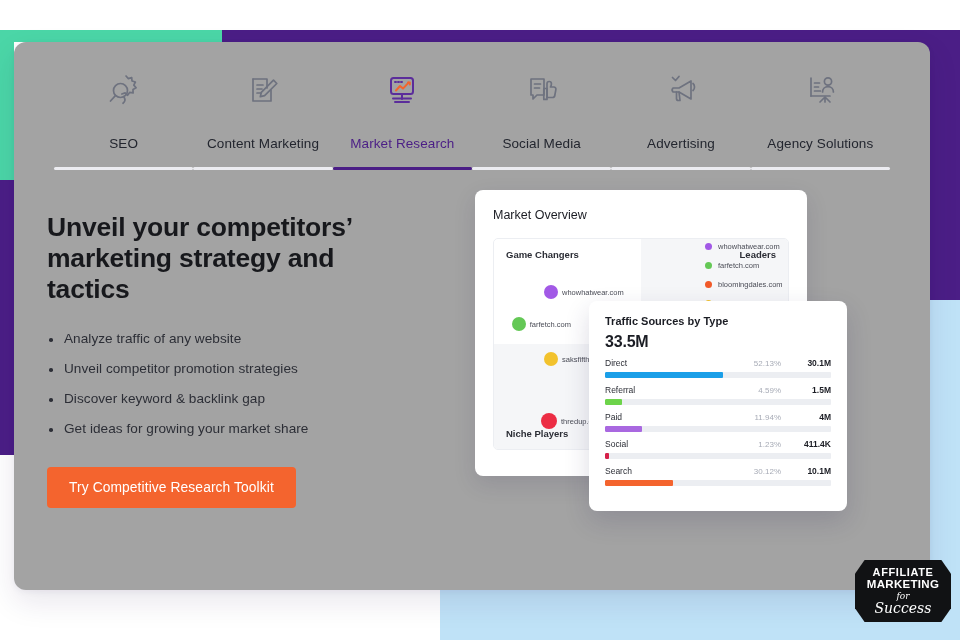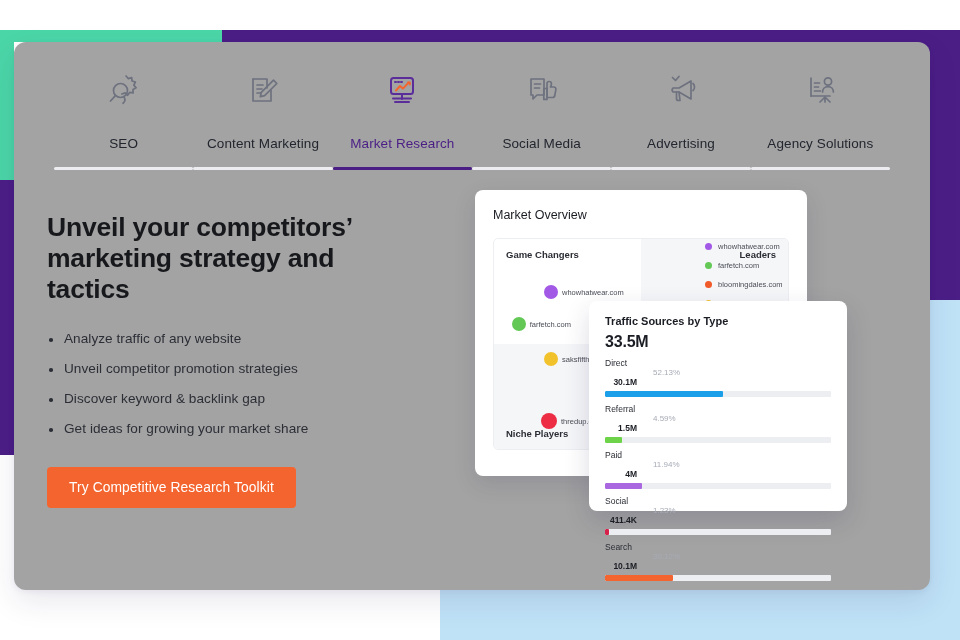--- a/index.html
+++ b/index.html
@@ -114,21 +114,21 @@
   .traffic-card {
     position: absolute; left: 122px; top: 103px; width: 258px; height: 210px;
     background: #fff; border-radius: 8px;
     box-shadow: 0 10px 26px rgba(40,30,80,0.16);
     padding: 14px 16px;
   }
   .traffic-title { font-size: 11px; font-weight: 700; color: #1b1d24; }
   .traffic-total { font-size: 16px; font-weight: 700; color: #1b1d24; margin-top: 6px; letter-spacing: -.2px; }
   .traffic-rows { margin-top: 7px; }
   .trow { margin-bottom: 7px; }
-  .trow-head { display: flex; align-items: flex-start; flex-direction: column; }
+  .trow-head { display: flex; align-items: flex-end; }
   .trow-name { font-size: 8.5px; color: #2b2d35; flex: 1; }
   .trow-pct { font-size: 8px; color: #a7abb6; margin-right: 18px; margin-left: 48px; }
   .trow-val { font-size: 8.5px; font-weight: 700; color: #1b1d24; min-width: 32px; text-align: right; }
   .trow-track { height: 6px; background: #eceef2; border-radius: 1px; margin-top: 4px; overflow: hidden; }
   .trow-fill { height: 100%; border-radius: 1px; }
 
   
   .badge {
     position: absolute; left: 855px; top: 560px; width: 96px; height: 62px;
     background: #111214; color: #fff; display: flex; flex-direction: column;
@@ -357,13 +357,19 @@
                   <div class="trow-fill" style="width: 30.12%; background: rgb(244, 100, 46);"></div>
                 </div>
               </div>
             </div>
         </div>
 
       </div>
     </div>
   </div>
 
+  <div class="badge">
+    <span class="badge-l1">AFFILIATE</span>
+    <span class="badge-l2">MARKETING</span>
+    <span class="badge-l3">for</span>
+    <span class="badge-l4">Success</span>
+  </div>
 </div>
 
 </body></html>

